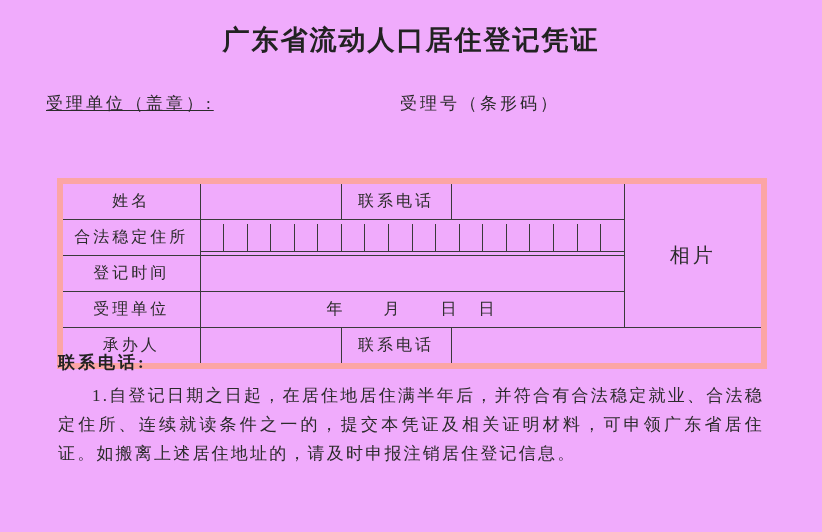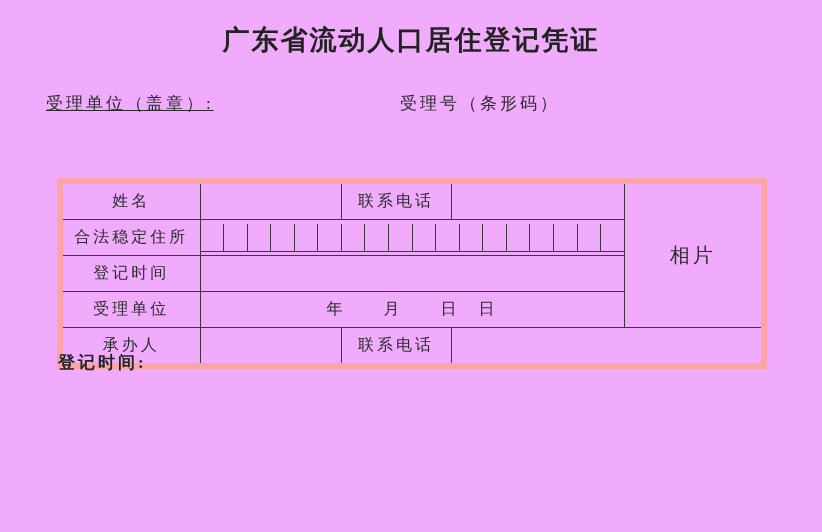--- a/index.html
+++ b/index.html
@@ -162,16 +162,17 @@
       <tr>
         <td class="label-cell">承办人</td>
         <td></td>
         <td class="label-cell">联系电话</td>
         <td colspan="2"></td>
       </tr>
     </tbody>
   </table>
 
   <div class="notes">
-    <div class="notes-heading">登记时间:</div>
+    <div class="notes-heading">联系电话:</div>
+    <p class="note-paragraph">1.自登记日期之日起，在居住地居住满半年后，并符合有合法稳定就业、合法稳定住所、连续就读条件之一的，提交本凭证及相关证明材料，可申领广东省居住证。如搬离上述居住地址的，请及时申报注销居住登记信息。</p>
   </div>
 
 </div>
 
 </body></html>

